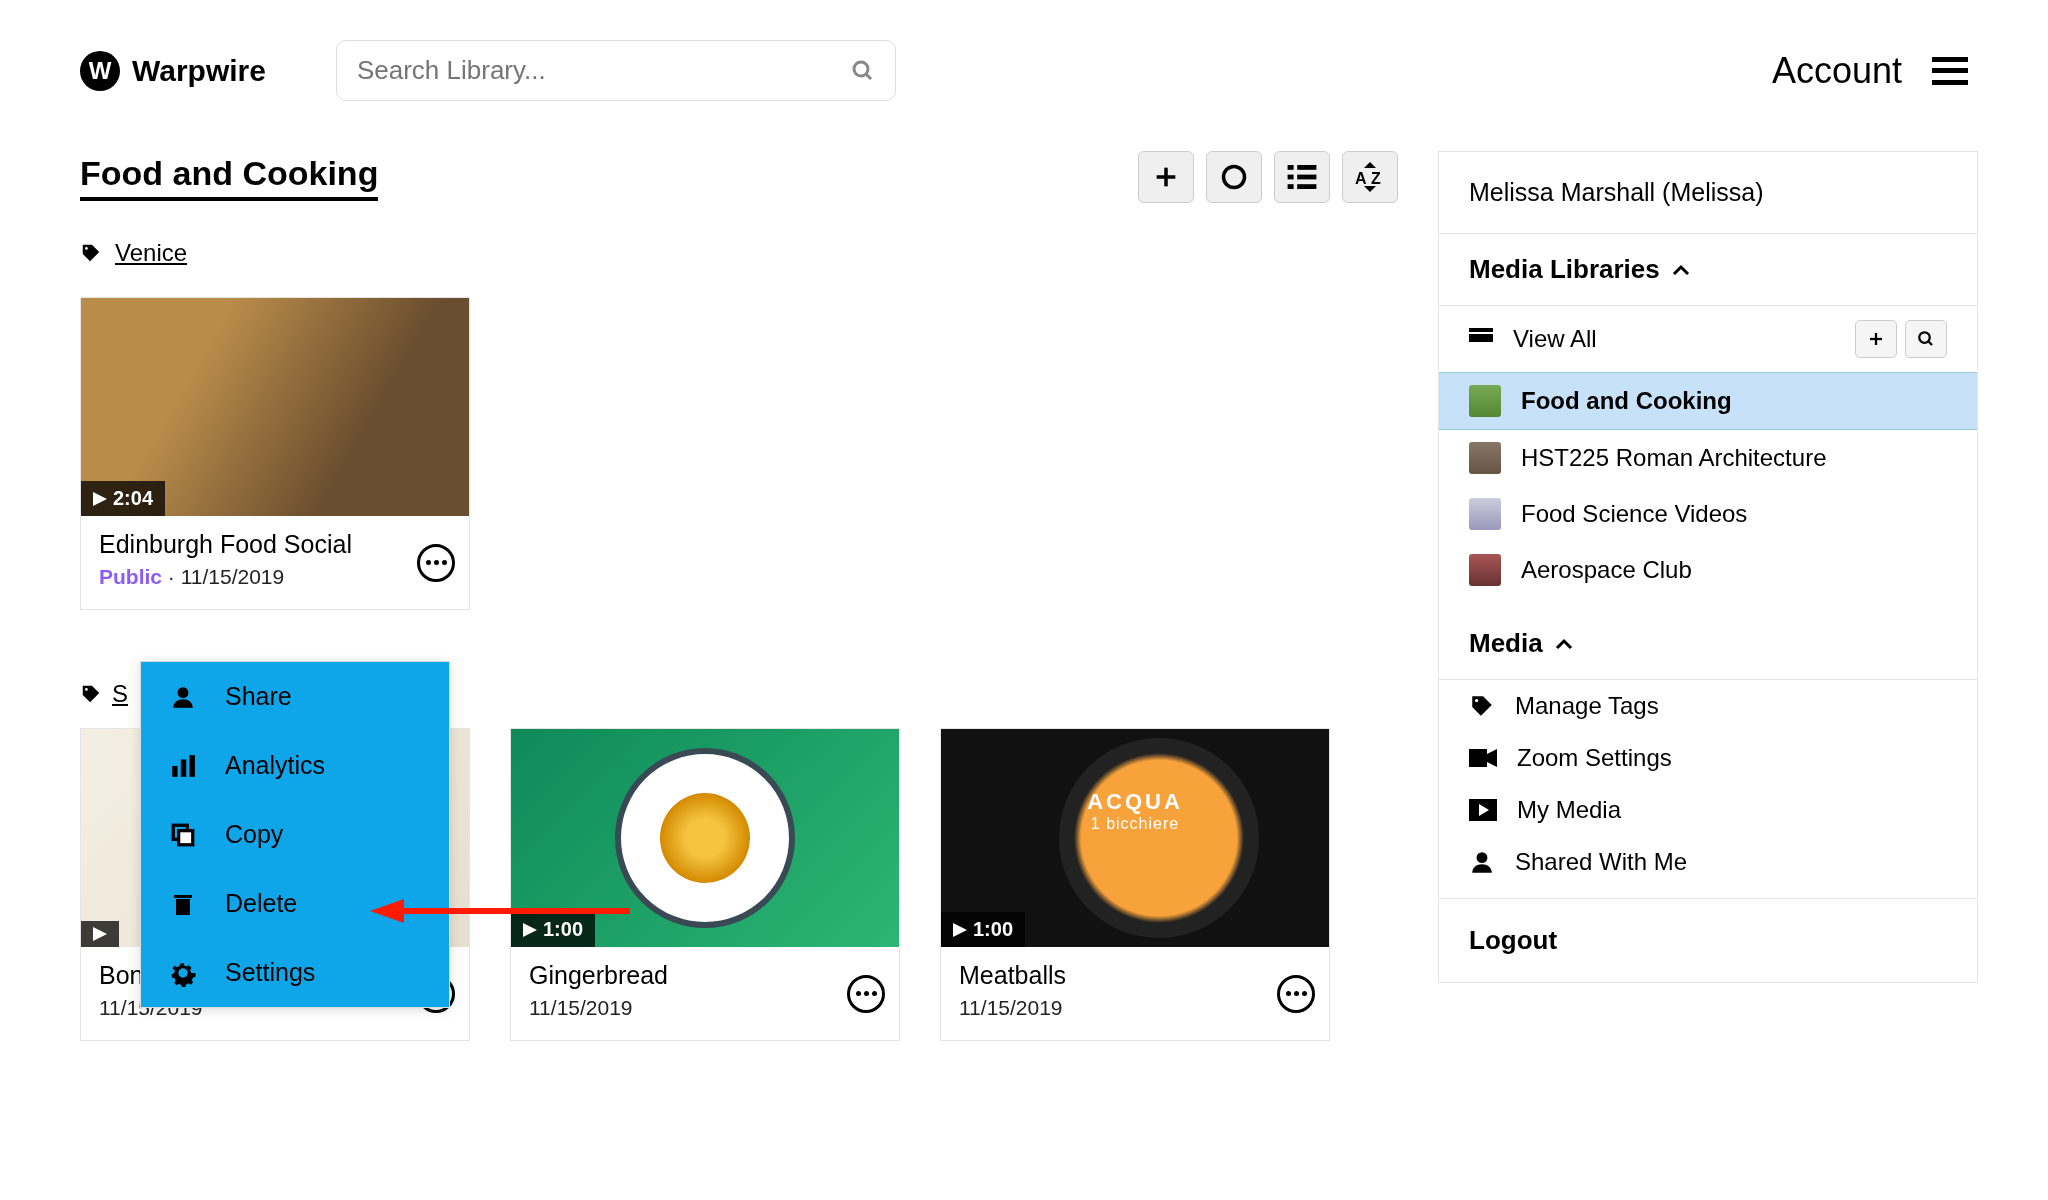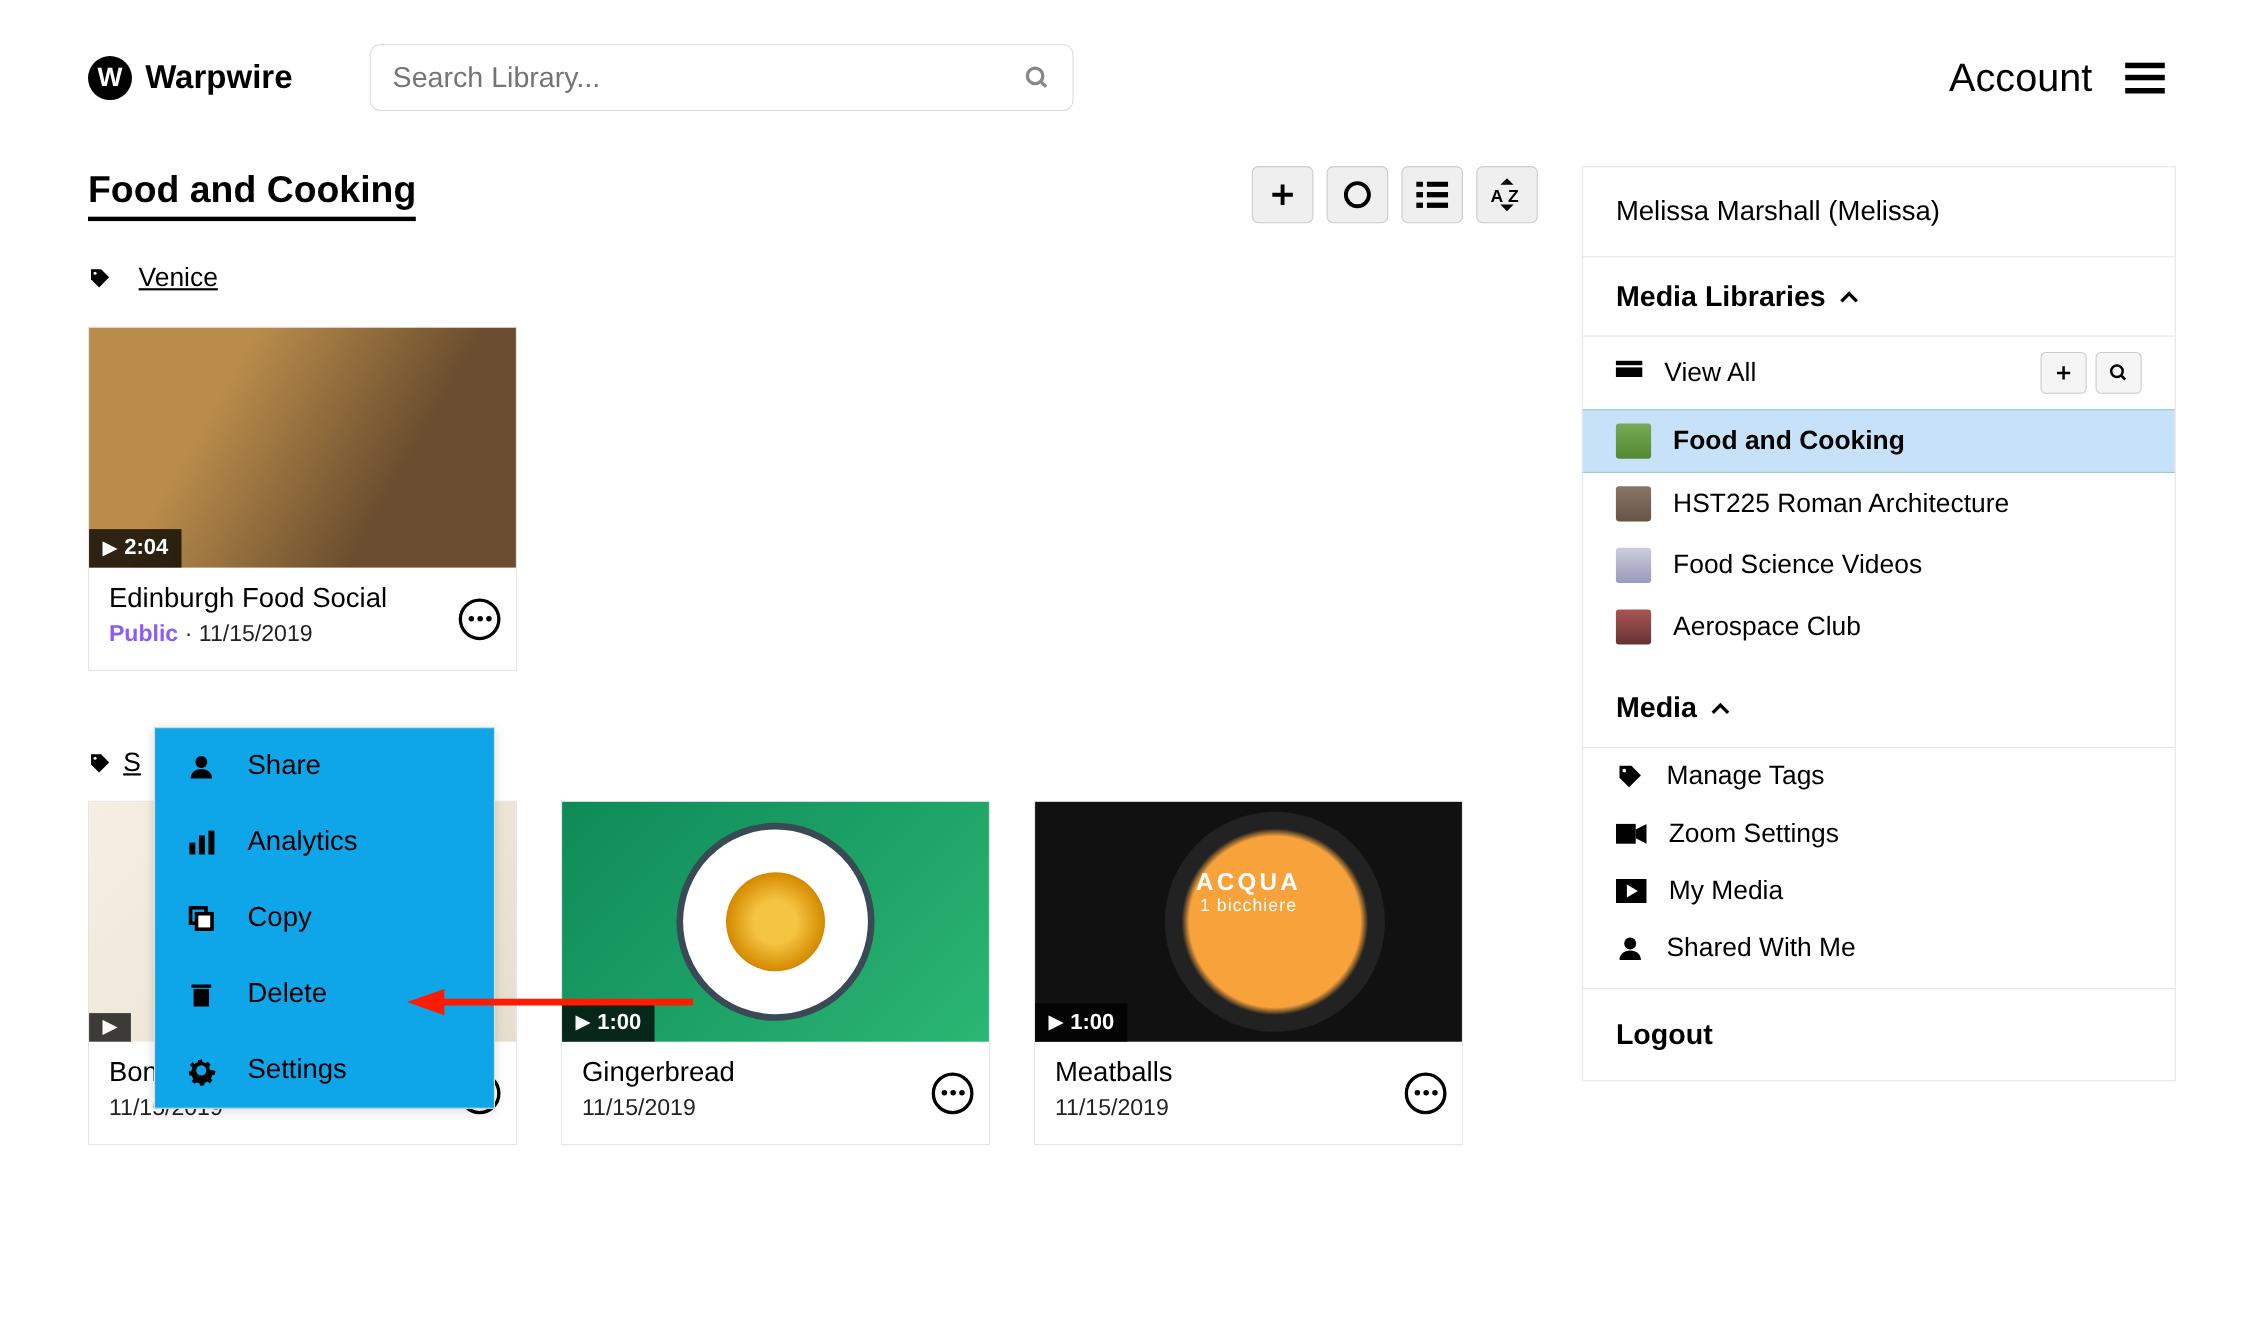--- a/index.html
+++ b/index.html
@@ -3,39 +3,39 @@
 <meta charset="utf-8">
 <style>
 * { box-sizing: border-box; margin: 0; padding: 0; }
 body { font-family: -apple-system, BlinkMacSystemFont, "Segoe UI", Helvetica, Arial, sans-serif; background: #fff; color: #000; width: 2048px; height: 1200px; overflow: hidden; }
 
 
 .topbar { display: flex; align-items: center; padding: 40px 80px 0 80px; gap: 30px; }
 .logo-wrap { display: flex; align-items: center; gap: 12px; }
 .logo-badge { width: 40px; height: 40px; border-radius: 50%; background: #000; color: #fff; display: flex; align-items: center; justify-content: center; font-weight: 700; font-size: 24px; }
 .logo-text { font-size: 30px; font-weight: 600; }
-.search-box { display: flex; align-items: center; border: 1px solid #ddd; border-radius: 10px; padding: 14px 20px; width: 640px; margin-left: 40px; }
+.search-box { display: flex; align-items: center; border: 1px solid #ddd; border-radius: 10px; padding: 14px 20px; width: 560px; margin-left: 40px; }
 .search-input { border: none; outline: none; font-size: 26px; color: #888; flex: 1; background: transparent; }
 .search-icon { width: 24px; height: 24px; color: #888; }
 .topbar-right { margin-left: auto; display: flex; align-items: center; gap: 30px; }
 .account-link { font-size: 36px; color: #000; }
 .hamburger { width: 36px; height: 28px; display: flex; flex-direction: column; justify-content: space-between; }
 .hamburger div { height: 5px; background: #000; }
 
 
 .main { display: flex; padding: 50px 0 0 80px; gap: 0; align-items: flex-start; }
 
 
 .content { flex: 1; padding-right: 40px; }
 .title-row { display: flex; align-items: center; justify-content: space-between; }
 .page-title { font-size: 34px; font-weight: 700; border-bottom: 4px solid #000; display: inline-block; padding-bottom: 4px; }
 .toolbar { display: flex; gap: 12px; }
 .tb-btn { width: 56px; height: 52px; background: #efefef; border: 1px solid #ccc; border-radius: 6px; display: flex; align-items: center; justify-content: center; cursor: pointer; }
 
-.tag-row { margin-top: 36px; display: flex; align-items: center; gap: 24px; }
+.tag-row { margin-top: 36px; display: flex; align-items: center; gap: 13px; }
 .tag-icon { width: 22px; height: 22px; }
 .tag-text { font-size: 24px; text-decoration: underline; }
 
 .cards { display: flex; gap: 40px; margin-top: 30px; flex-wrap: wrap; }
 .card { width: 390px; border: 1px solid #e5e5e5; background: #fff; }
 .thumb { width: 100%; height: 218px; position: relative; background-size: cover; background-position: center; }
 .thumb-green { background: linear-gradient(135deg,#0e8a59,#2bb673); display:flex; align-items:center; justify-content:center; }
 .thumb-dark { background: #111; display:flex; align-items:center; justify-content:center;padding-left:48px; }
 .thumb-market { background: linear-gradient(120deg,#b98c4a 30%,#6b4e2f 70%); }
 .thumb-cream { background: linear-gradient(135deg,#f5efe3,#e6dfcf); }

